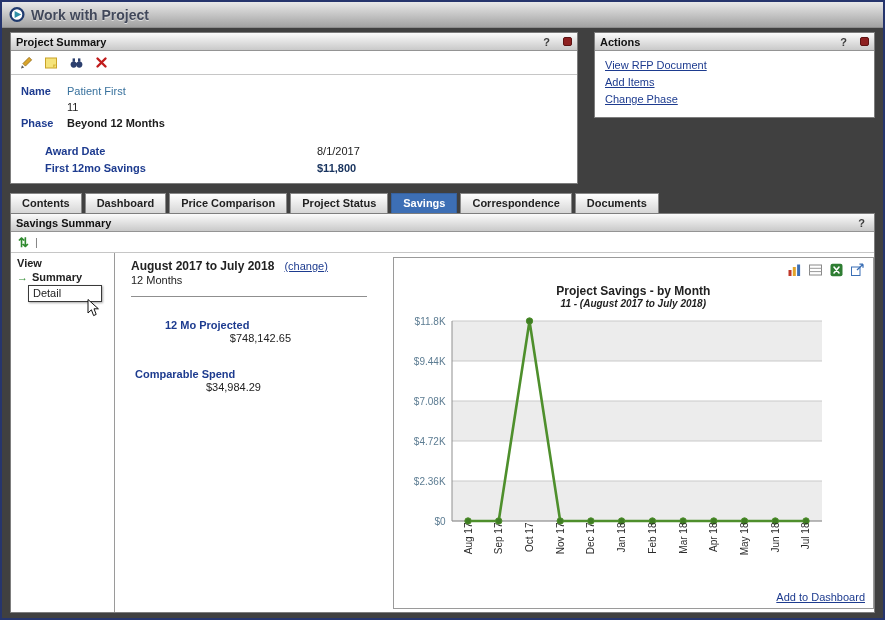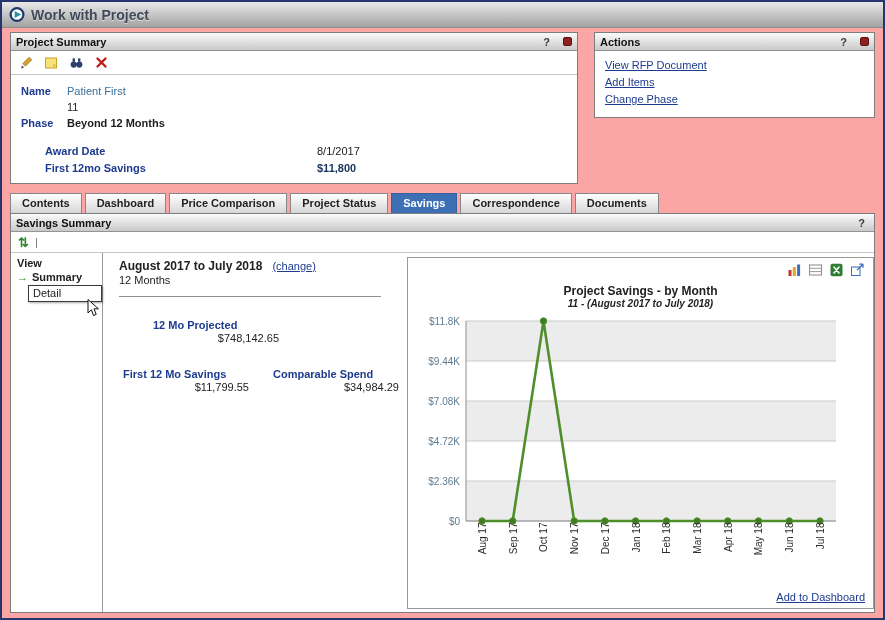--- a/index.html
+++ b/index.html
@@ -1,18 +1,18 @@
 <!DOCTYPE html>
 <html><head>
 <meta charset="utf-8">
 <style>
   * { box-sizing:border-box; margin:0; padding:0; }
   html,body { width:885px; height:620px; }
   body { font-family:"Liberation Sans",sans-serif; font-size:11px; color:#222; background:#fff; }
-  .page { width:885px; height:620px; border:2px solid #26356d; background:#fca5a5; overflow:hidden; }
+  .page { width:885px; height:620px; border:2px solid #26356d; background:#404040; overflow:hidden; }
   .titlebar { height:26px; background:linear-gradient(#e9e9e9,#a2a2a2); border-bottom:1px solid #8c8c8c; display:flex; align-items:center; padding:0 7px; }
   .app-title { font-size:14px; font-weight:bold; color:#41485a; margin-left:6px; text-shadow:0 1px 0 rgba(255,255,255,.55); }
   .content { padding:4px 8px 0; }
   .toprow { display:flex; gap:16px; align-items:flex-start; }
   .panel { border:1px solid #7d7d7d; background:#fff; }
   .panel-header { height:18px; display:flex; align-items:center; padding:0 5px; background:linear-gradient(#fbfbfb,#c9c9c9); border-bottom:1px solid #949494; font-weight:bold; font-size:11px; color:#111; }
   .flex1 { flex:1; }
   .help { font-weight:bold; color:#3c3c3c; margin-right:13px; cursor:pointer; }
   .collapse { width:9px; height:9px; border-radius:2px; background:#8d2020; border:1px solid #5d1212; cursor:pointer; }
   
@@ -36,21 +36,21 @@
   
   .tabs { display:flex; gap:3px; margin-top:9px; }
   .tab { padding:3px 11px 4px; border:1px solid #878787; border-bottom:none; background:linear-gradient(#ffffff,#d6d6d6); font-weight:bold; cursor:pointer; white-space:nowrap; }
   .tab.active { background:#3d6fb5; color:#fff; border-color:#36619e; }
   
   .sv { height:400px; display:flex; flex-direction:column; }
   .sv-toolbar { display:flex; align-items:center; gap:6px; height:21px; padding:0 7px; border-bottom:1px solid #c6c6c6; }
   .refresh { color:#2f8a2f; font-weight:bold; font-size:13px; cursor:pointer; }
   .sep { color:#777; }
   .sv-body { flex:1; display:flex; }
-  .viewcol { width:104px; border-right:1px solid #9a9a9a; padding:4px 0 0 6px; position:relative; }
+  .viewcol { width:104px; border-right:1px solid #9a9a9a; padding:4px 12px 0 6px; position:relative; }
   .viewhdr { font-weight:bold; margin-bottom:2px; }
   .viewrow { display:flex; gap:4px; align-items:center; font-weight:bold; cursor:pointer; }
   .garrow { color:#2f8a2f; font-weight:bold; }
   .detailbox { margin:2px 0 0 11px; width:74px; border:1px solid #3a3a3a; background:#fff; padding:1px 4px 2px; box-shadow:1px 1px 2px rgba(0,0,0,.35); cursor:pointer; }
   .cursor { position:absolute; left:76px; top:46px; }
   .scontent { width:300px; padding:6px 0 0 16px; }
   .period b { font-size:12px; }
   .duration { margin-top:1px; }
   .scontent hr { border:none; border-top:1px solid #8f8f8f; margin:10px 18px 0 0; }
   .metrics { margin-top:22px; }
@@ -206,24 +206,20 @@
             <a class="link" style="margin-left:7px;">(change)</a>
           </div>
           <div class="duration">12 Months</div>
           <hr>
           <div class="metrics">
             <div class="mblock m1">
               <div class="mlabel">12 Mo Projected</div>
               <div class="mvalue">$748,142.65</div>
             </div>
             <div class="mrow">
-              <div class="mblock">
-                <div class="mlabel">First 12 Mo Savings</div>
-                <div class="mvalue">$11,799.55</div>
-              </div>
               <div class="mblock">
                 <div class="mlabel">Comparable Spend</div>
                 <div class="mvalue">$34,984.29</div>
               </div>
             </div>
           </div>
         </div>
 
         <div class="chartbox">
           <div class="cicons">

